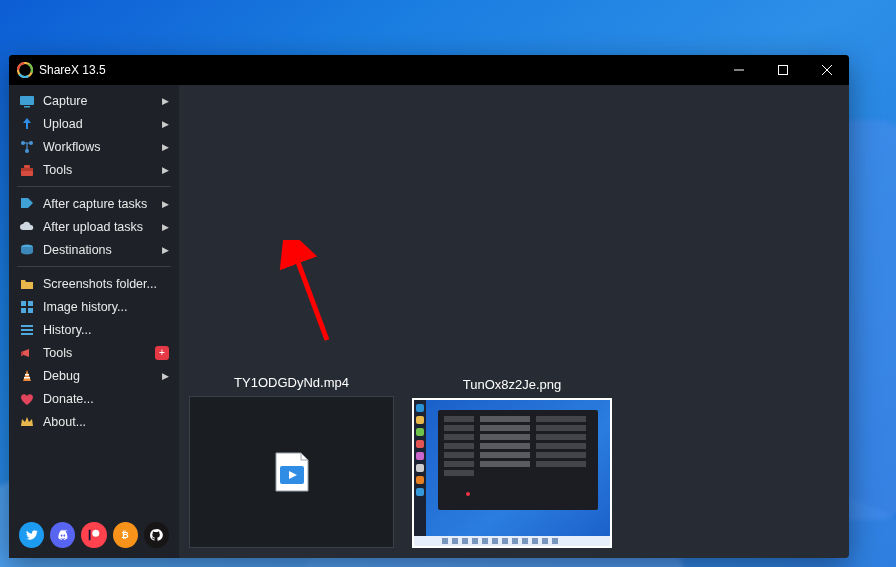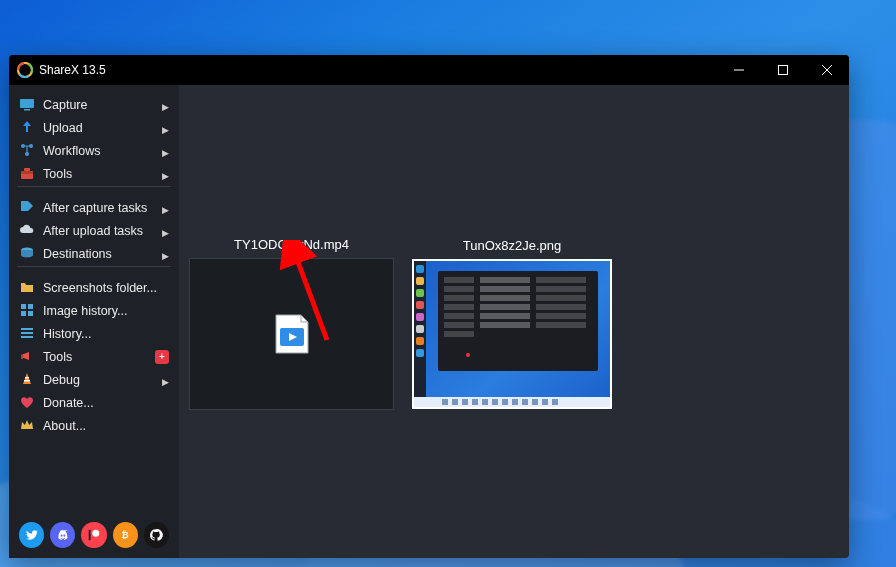--- a/index.html
+++ b/index.html
@@ -27,39 +27,39 @@
   .titlebar .title { font-size: 12px; margin-left: 6px; flex: 1; }
   .titlebar .ctrl { width: 44px; height: 30px; display: flex; align-items: center; justify-content: center; }
   .titlebar .ctrl svg { stroke: #fff; fill: none; }
 
   .body { flex: 1; display: flex; overflow: hidden; }
   .sidebar {
     width: 170px; background: #1e2228; display: flex; flex-direction: column;
     padding-top: 4px; font-size: 12.5px;
   }
   .menu-item {
-    display: flex; align-items: flex-end; height: 23px; padding: 0 10px; gap: 8px;
+    display: flex; align-items: center; height: 23px; padding: 0 10px; gap: 8px;
     position: relative; cursor: default; color: #eaeaea;
   }
   .menu-item .ico { width: 16px; height: 16px; display: flex; align-items: center; justify-content: center; flex-shrink: 0; }
   .menu-item .label { flex: 1; white-space: nowrap; overflow: hidden; text-overflow: ellipsis; }
   .menu-item .arrow { font-size: 9px; color: #ccc; margin-left: auto; }
   .menu-item .badge {
     background: #e63946; color: #fff; font-size: 10px; line-height: 14px;
     width: 14px; height: 14px; border-radius: 3px; text-align: center; margin-left: auto;
   }
   .sep { height: 1px; margin: 5px 8px; background: #3a3f47; }
 
   .social { margin-top: auto; display: flex; gap: 6px; padding: 10px; }
   .social .sic {
     width: 26px; height: 26px; border-radius: 50%; display: flex;
     align-items: center; justify-content: center;
   }
 
-  .content { flex: 1; padding: 14px 10px 10px 10px; display: flex; gap: 18px; align-items: center; position: relative; }
+  .content { flex: 1; padding: 14px 10px 10px 10px; display: flex; gap: 18px; align-items: flex-end; position: relative; }
   .file-tile { display: flex; flex-direction: column; align-items: center; }
   .file-tile .fname { font-size: 13px; color: #fff; margin-bottom: 6px; text-align: center; }
   .file-tile .thumb {
     width: 205px; height: 152px; background: #202329;
     display: flex; align-items: center; justify-content: center; border: 1px solid #3a3f47;
   }
   .file-tile.video .thumb { background: #1a1e23; }
   .file-tile .thumb svg { display: block; }
 
   .png-thumb {

